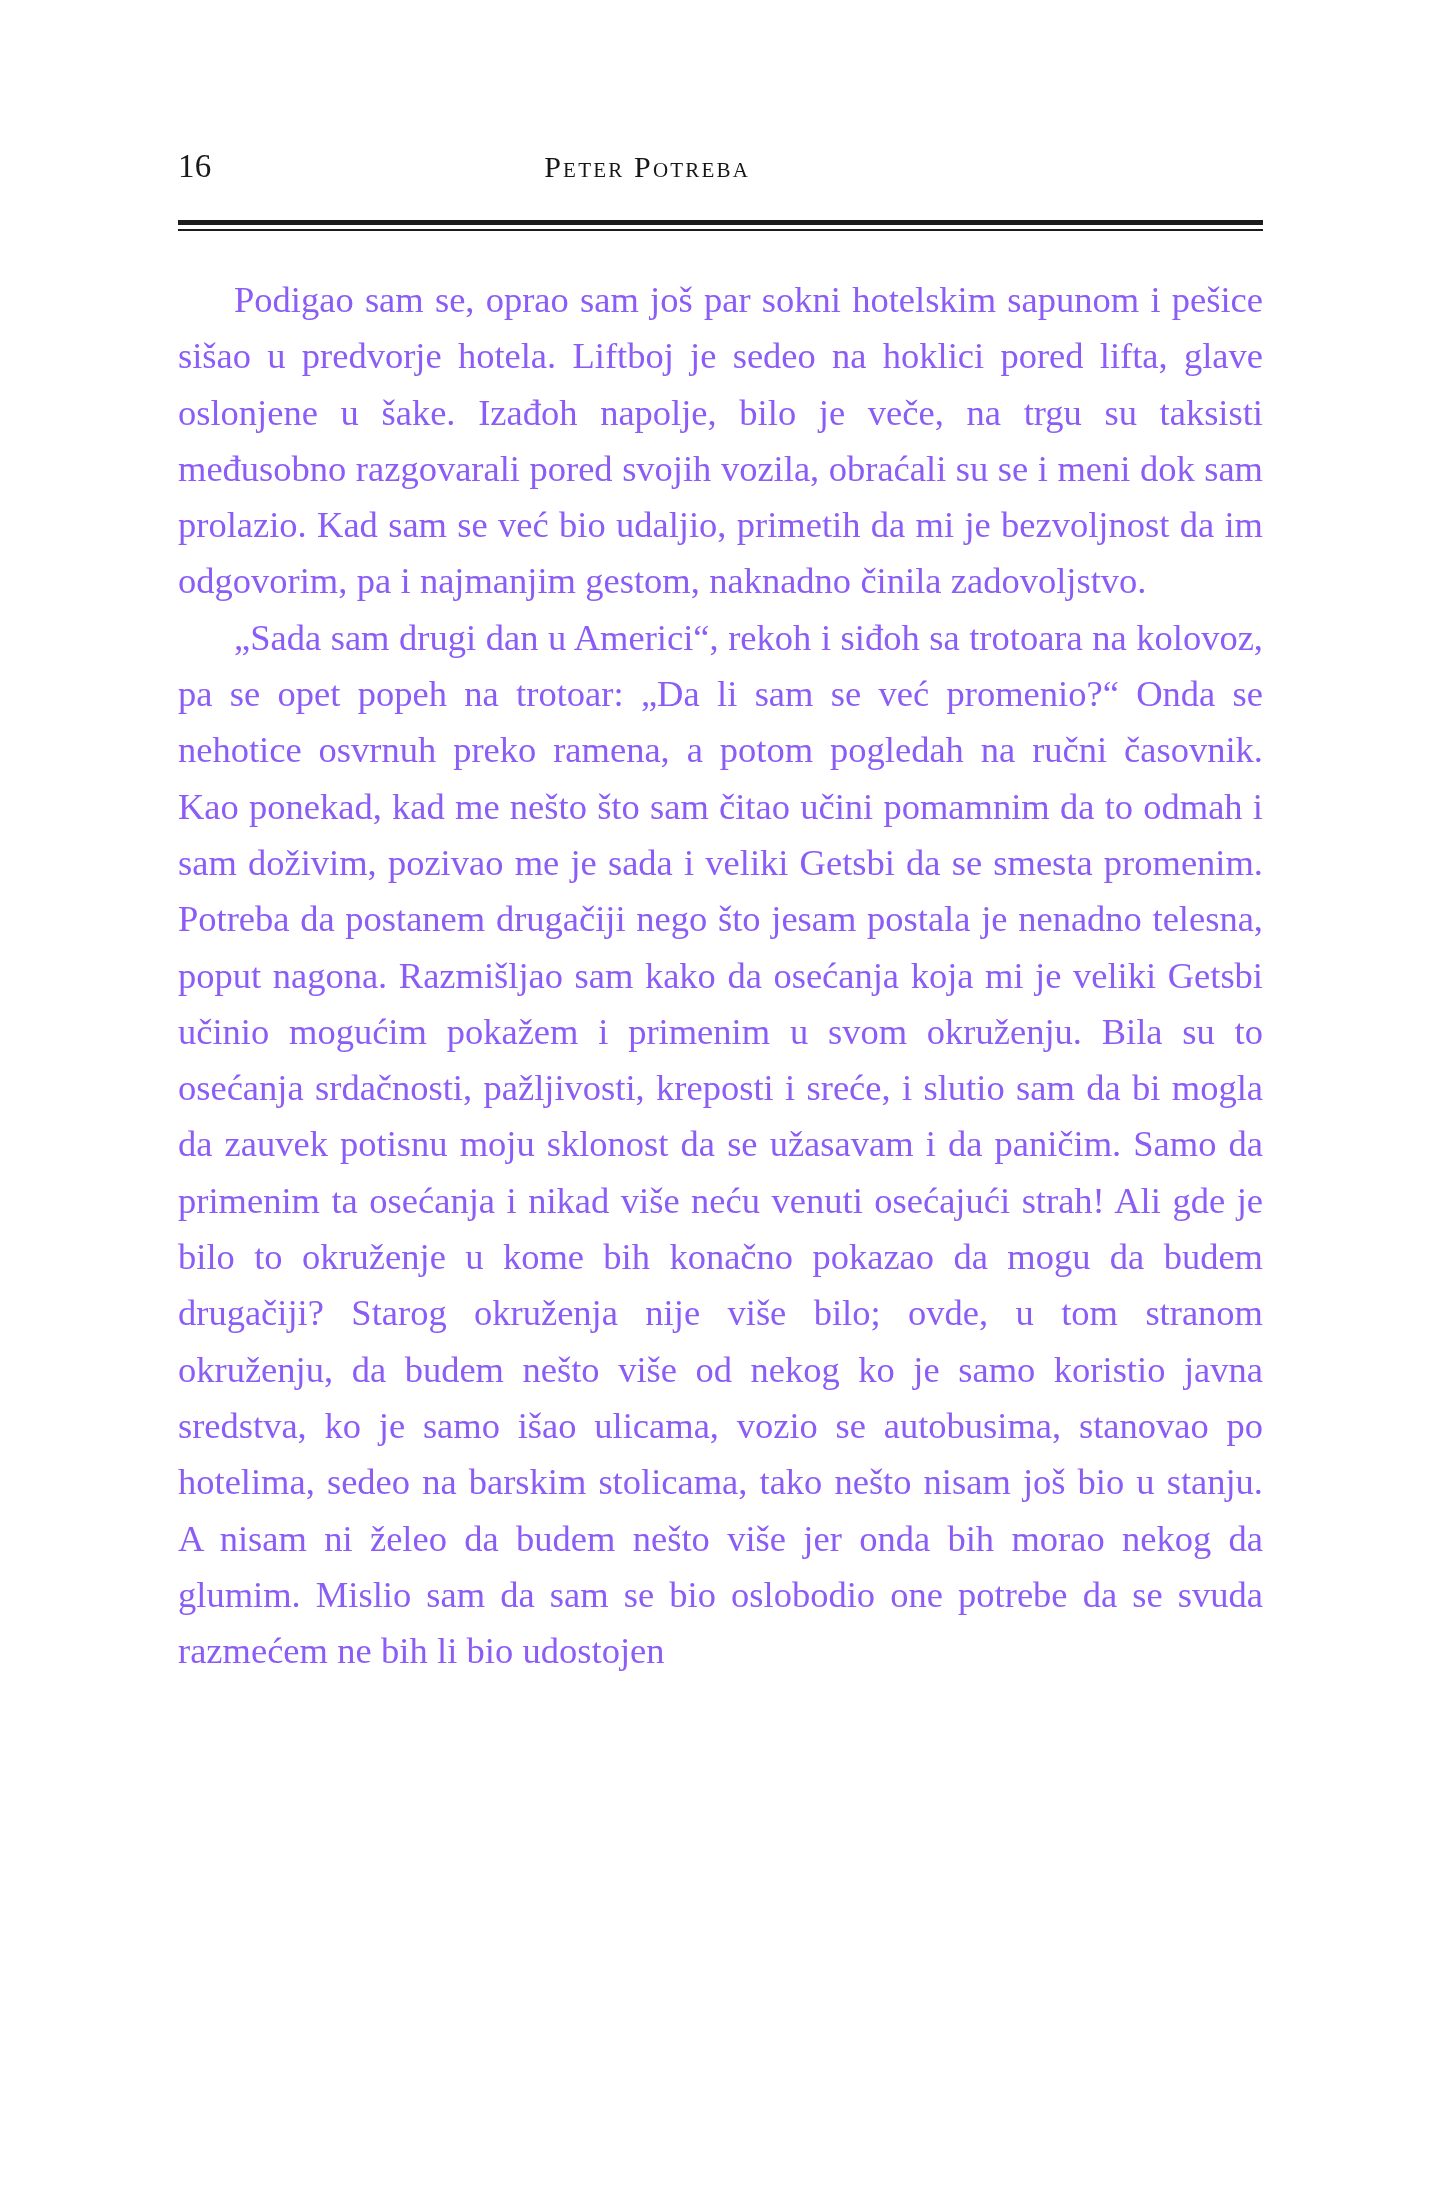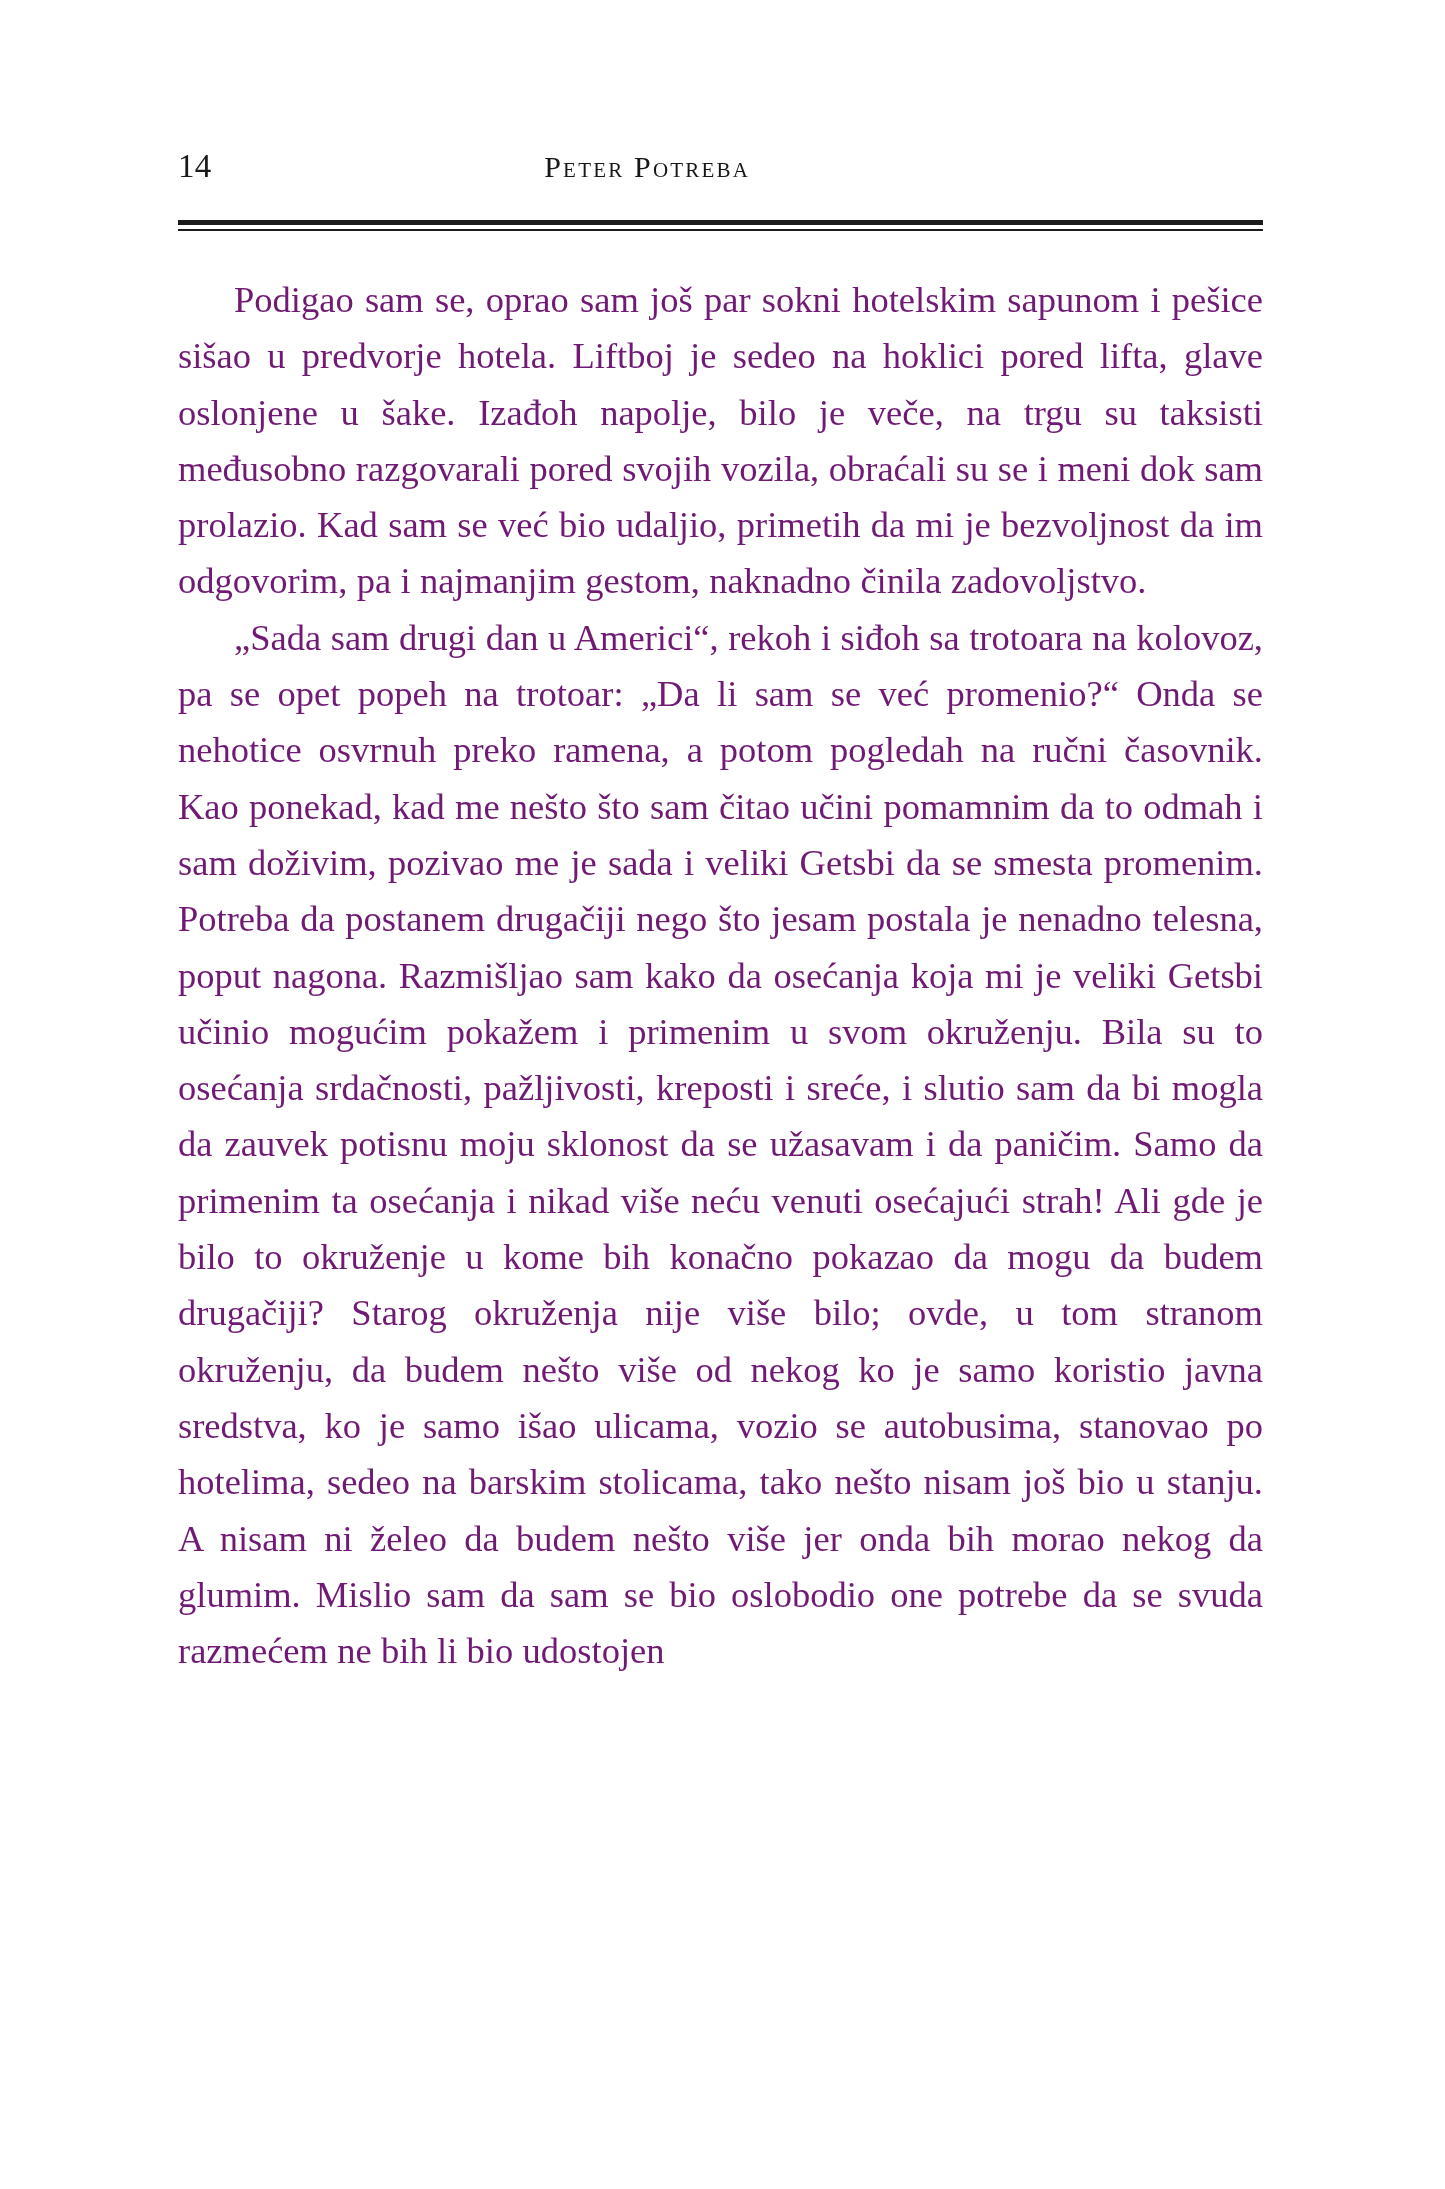--- a/index.html
+++ b/index.html
@@ -84,34 +84,34 @@
 
   .para {
     margin: 0;
     font-size: 36.5px;
     line-height: 56.3px;
     text-align: justify;
     text-justify: inter-word;
     text-indent: 56px;
     hyphens: manual;
     word-spacing: 0.2px;
-    color: #701a75;
+    color: #8b5cf6;
   }
 
   .para.first {
     text-indent: 56px;
   }
 </style>
 </head>
 <body>
 
 <div class="page">
 
   <div class="running-head">
-    <span class="folio">14</span>
+    <span class="folio">16</span>
     <span class="head-title">Peter Potreba</span>
   </div>
 
   <div class="head-rule">
     <div class="rule-thick"></div>
     <div class="rule-gap"></div>
     <div class="rule-thin"></div>
   </div>
 
   <div class="textblock">

